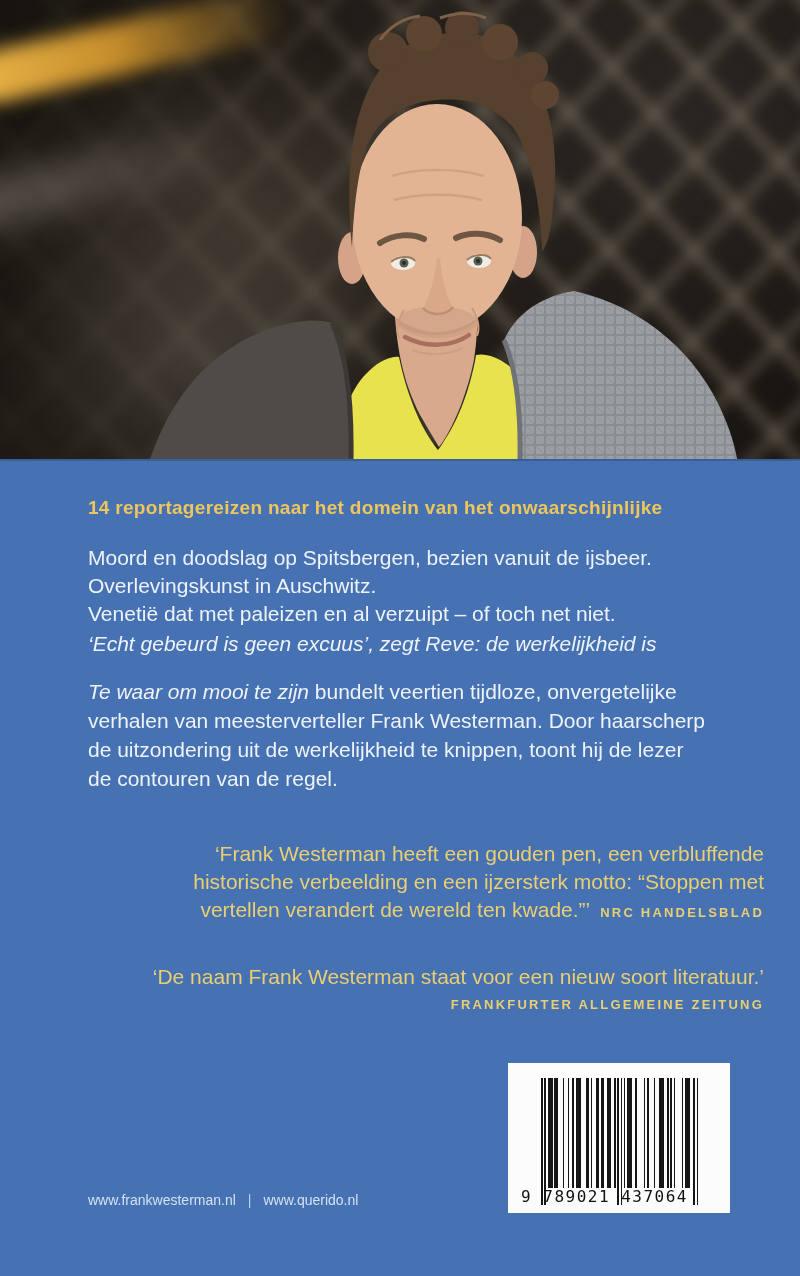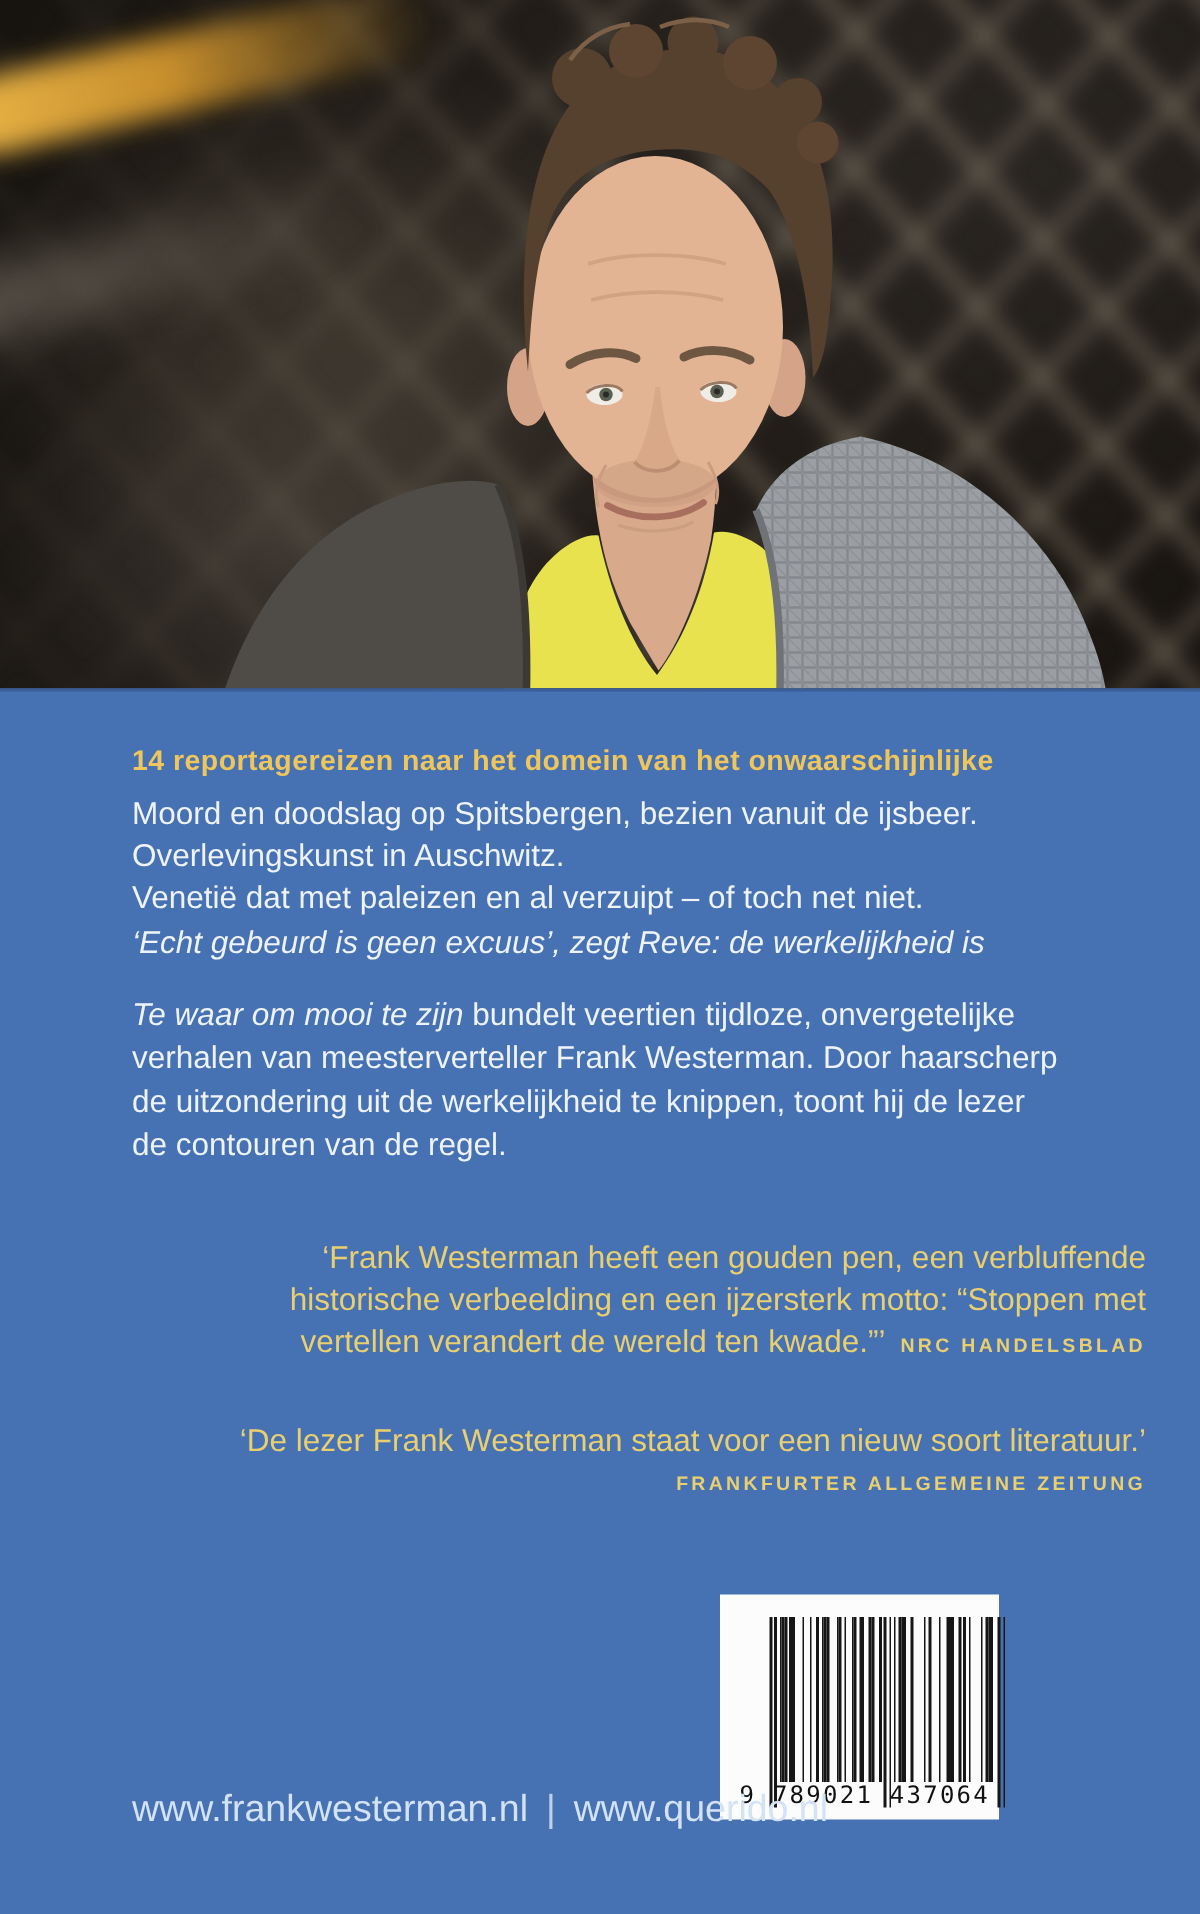--- a/index.html
+++ b/index.html
@@ -41,53 +41,53 @@
   .person{position:absolute;left:0;top:0;width:800px;height:459px;}
   
   .blue-section{
     position:absolute;top:459px;left:0;width:800px;height:817px;box-sizing:border-box;
     background:var(--blue,#4671b3);
     padding:36px 36px 0 88px;
     border-top:2px solid rgba(30,50,90,.30);
   }
   .tagline{
     color:var(--gold,#eec65c);font-weight:bold;font-size:19px;letter-spacing:.3px;
-    line-height:22px;margin-bottom:10px;white-space:nowrap;
+    line-height:22px;margin-bottom:25px;white-space:nowrap;
   }
   .para{color:var(--body,#eef3f8);font-size:21px;font-weight:normal;}
   .line{line-height:28px;white-space:nowrap;}
   .syn .line{line-height:29px;}
   .intro{margin-bottom:2px;}
   .reve{margin-bottom:19px;font-style:italic;}
   .syn{margin-bottom:47px;}
   .nrc{margin-bottom:36px;}
   .quote{color:var(--quote,#e9cf70);text-align:right;}
   .italic{font-style:italic;}
   .source{font-weight:bold;font-size:13px;letter-spacing:2.2px;}
   .nrc .source{margin-left:10px;}
   
   .barcode-box{
-    position:absolute;left:480px;top:1063px;width:186px;height:150px;background:#fcfcfc;
+    position:absolute;left:508px;top:1063px;width:222px;height:150px;background:#fcfcfc;
   }
   .bars{
     position:absolute;left:33px;top:15px;width:158px;height:128px;
     display:flex;align-items:flex-start;
   }
   .module{flex:1;height:110px;}
   .module.bar{background:#161616;}
   .module.bar.guard{height:127px;}
   .digits{
     position:absolute;left:13px;top:124px;width:190px;
     font-family:"DejaVu Sans Mono","Liberation Mono",monospace;
     font-size:16px;letter-spacing:1.5px;color:#111;white-space:nowrap;
   }
   
   .footer{
     position:absolute;left:88px;top:1192px;display:flex;gap:12px;align-items:baseline;
-    font-size:25px;color:var(--footer,#d3e2f4);white-space:nowrap;
+    font-size:14px;color:var(--footer,#d3e2f4);white-space:nowrap;
   }
   .footer .sep{opacity:.85;}
 </style>
 </head>
 <body>
 
 <div class="page">
 
   <div class="photo">
     <div class="wall-lattice"></div>
@@ -167,21 +167,21 @@
       <div class="line">de contouren van de regel.</div>
     </div>
 
     <div class="para quote nrc">
       <div class="line">‘Frank Westerman heeft een gouden pen, een verbluffende</div>
       <div class="line">historische verbeelding en een ijzersterk motto: “Stoppen met</div>
       <div class="line"><span>vertellen verandert de wereld ten kwade.”’</span><span class="source">NRC HANDELSBLAD</span></div>
     </div>
 
     <div class="para quote faz">
-      <div class="line">‘De lezer Frank Westerman staat voor een nieuw soort literatuur.’</div>
+      <div class="line">‘De naam Frank Westerman staat voor een nieuw soort literatuur.’</div>
       <div class="line source">FRANKFURTER ALLGEMEINE ZEITUNG</div>
     </div>
   </div>
 
   <div class="barcode-box">
     <div class="bars">
         <div class="module bar guard"></div>
         <div class="module"></div>
         <div class="module bar guard"></div>
         <div class="module"></div>

